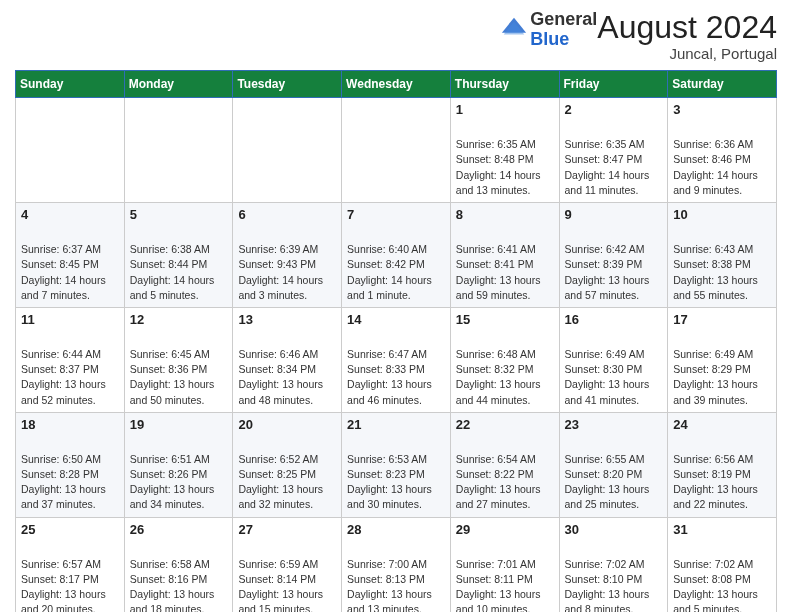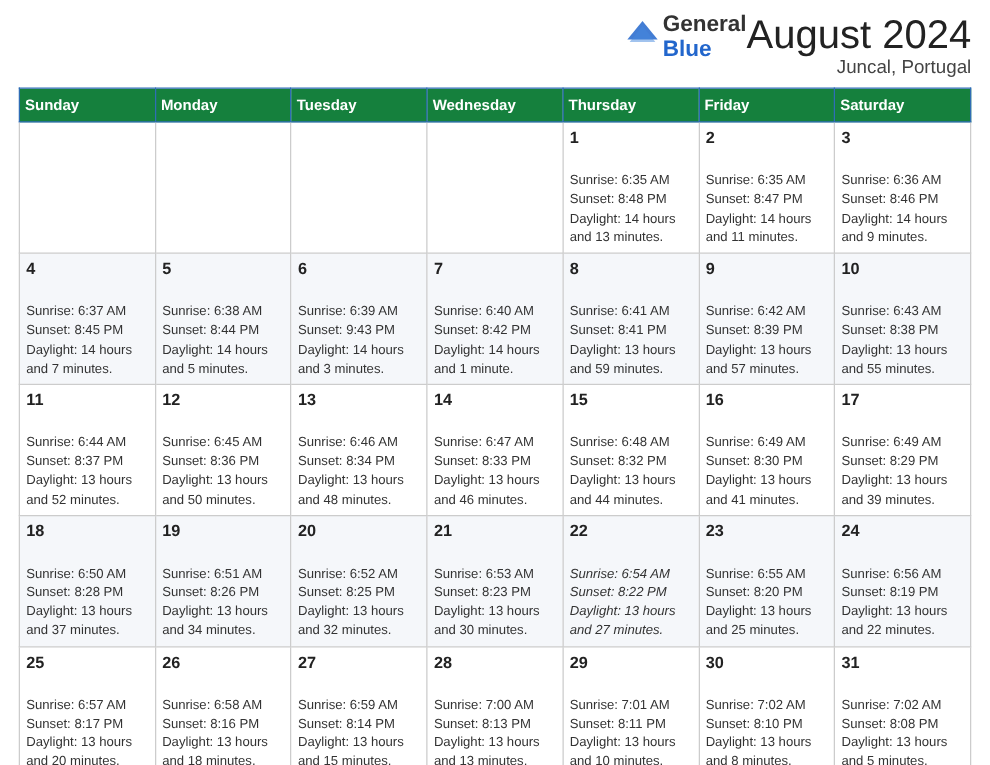--- a/index.html
+++ b/index.html
@@ -270,21 +270,21 @@
 Daylight: 13 hours and 32 minutes.</div>
         </td>
         <td>
           <span class="day-number">21</span>
           <div class="day-info" style="white-space: pre-line;">Sunrise: 6:53 AM
 Sunset: 8:23 PM
 Daylight: 13 hours and 30 minutes.</div>
         </td>
         <td>
           <span class="day-number">22</span>
-          <div class="day-info" style="white-space: pre-line; font-style: italic;">Sunrise: 6:54 AM
+          <div class="day-info" style="white-space: pre-line;">Sunrise: 6:54 AM
 Sunset: 8:22 PM
 Daylight: 13 hours and 27 minutes.</div>
         </td>
         <td>
           <span class="day-number">23</span>
           <div class="day-info" style="white-space: pre-line;">Sunrise: 6:55 AM
 Sunset: 8:20 PM
 Daylight: 13 hours and 25 minutes.</div>
         </td>
         <td>

